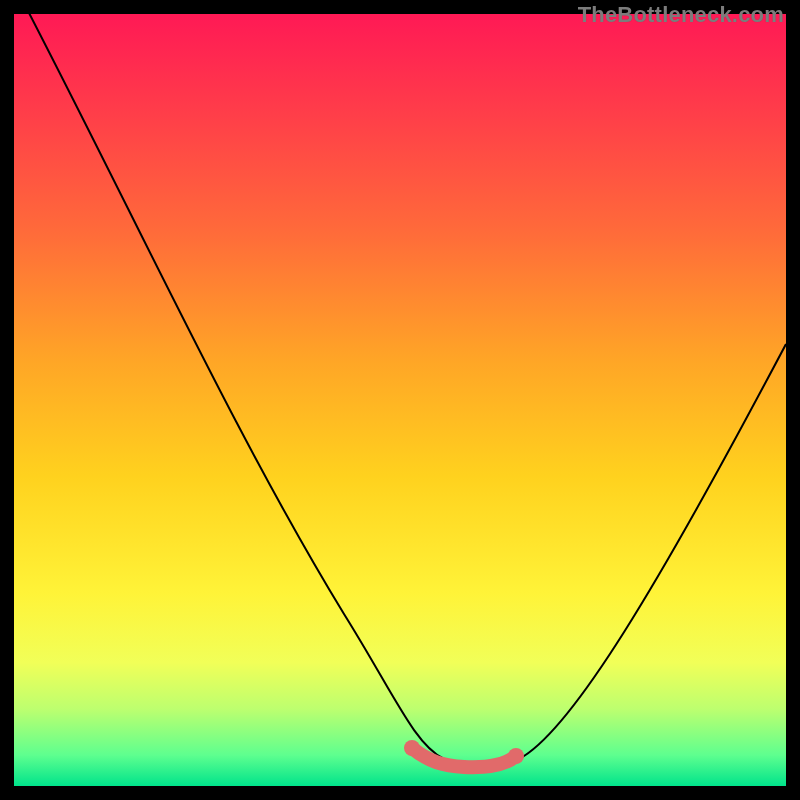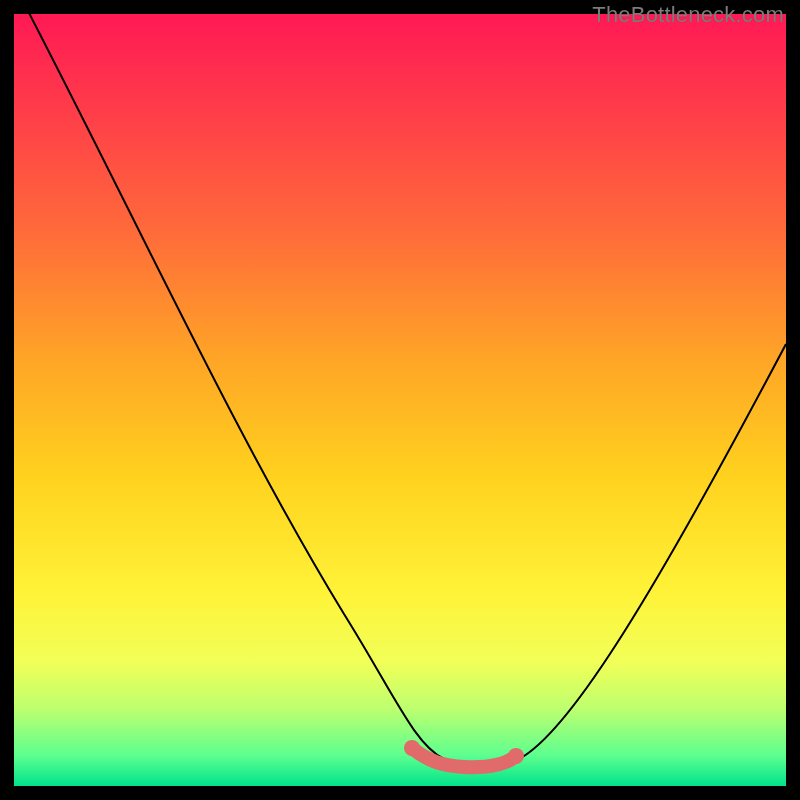--- a/index.html
+++ b/index.html
@@ -28,21 +28,21 @@
       #5eff8f 96%,
       #00e38b 100%
     );
   }
   .watermark {
     position: absolute;
     top: 2px;
     right: 16px;
     font-family: Arial, Helvetica, sans-serif;
     font-size: 22px;
-    font-weight: 400;
+    font-weight: 700;
     color: #7c7c7c;
     letter-spacing: 0.2px;
     text-shadow: 0 0 1px rgba(0,0,0,0.2);
   }
   svg.curve {
     position: absolute;
     left: 0;
     top: 0;
     width: 772px;
     height: 772px;

